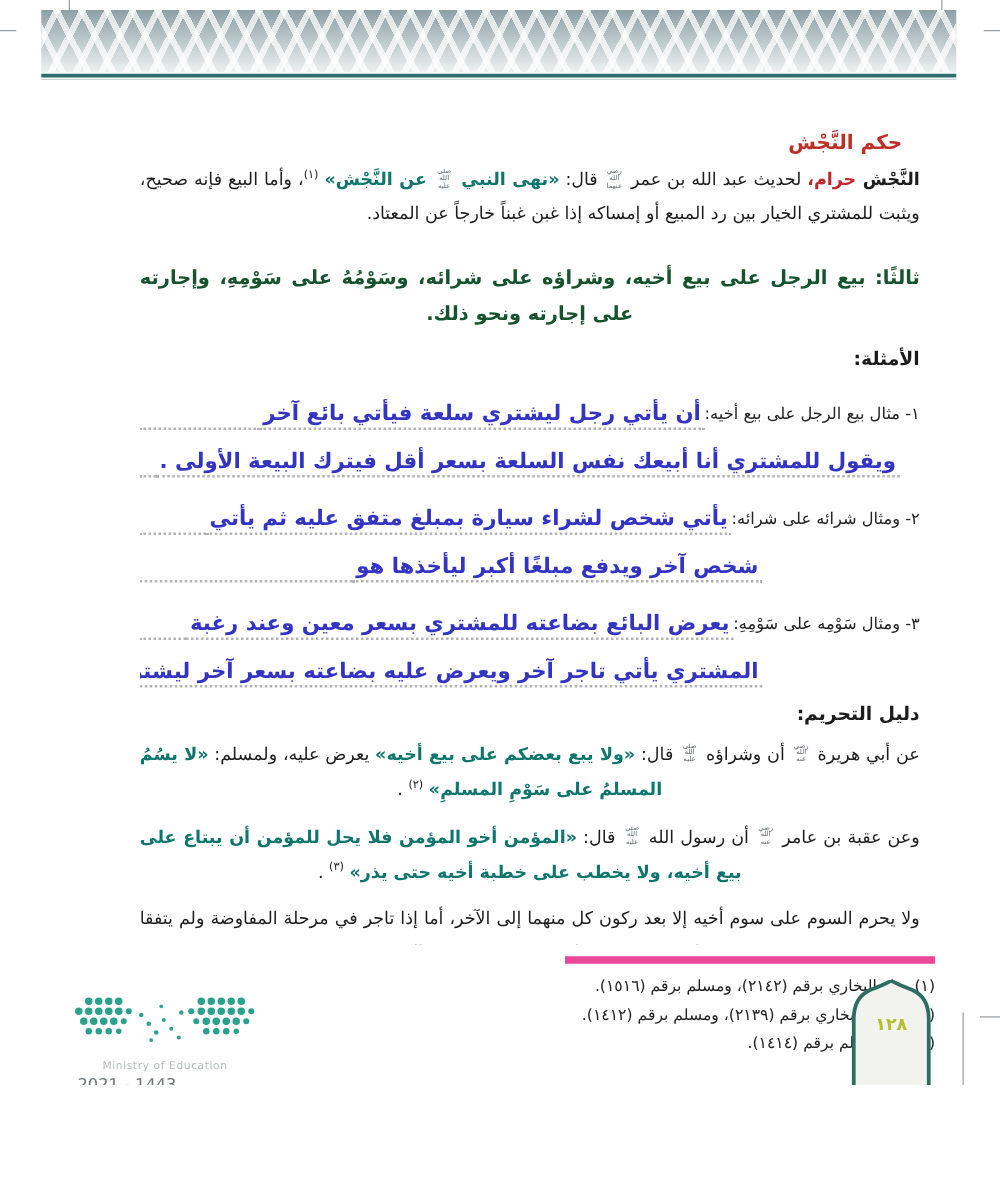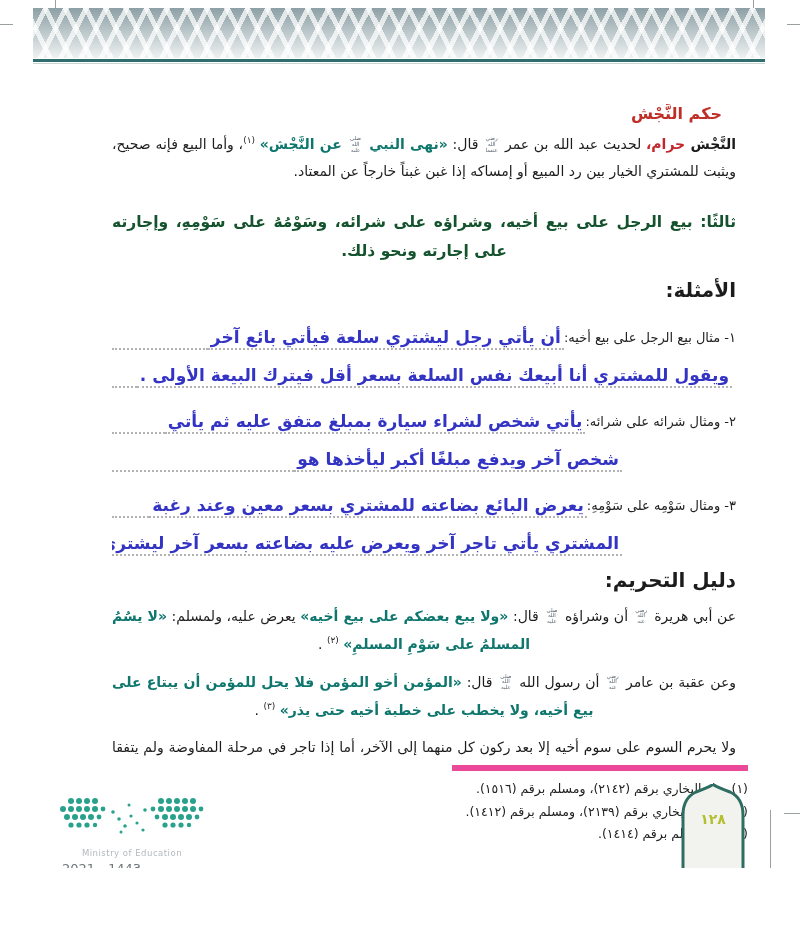--- a/index.html
+++ b/index.html
@@ -29,31 +29,31 @@
   .title{margin:0 14px 8px 0;font-size:16px;font-weight:bold;color:#bf2f28;}
   .body{margin:0 0 10px;font-size:14px;line-height:1.9;text-align:justify;}
   .b{font-weight:bold;}
   .red{color:#c1272d;}
   .blue{color:#0f766e;}
   .fnref{font-size:9px;vertical-align:super;line-height:0;}
   .hon{display:inline-block;width:15px;font-size:5.5px;line-height:1.05;color:#5a6670;
        text-align:center;vertical-align:-3px;margin:0 1px;overflow:hidden;max-height:16px;}
   .third{margin:24px 0 12px;font-size:15.5px;font-weight:bold;color:#14532d;
          line-height:1.85;text-align:justify;text-align-last:center;}
-  .subhead{margin:8px 0 10px;font-size:20px;font-weight:bold;color:#1c1c1c;}
+  .subhead{margin:8px 0 10px;font-size:15px;font-weight:bold;color:#1c1c1c;}
   .subhead.evidence{margin-top:12px;}
 
   
   .example{margin:0 0 8px;}
   .ex-line{display:flex;align-items:flex-end;height:38px;}
   .ex-label{font-size:13px;color:#222;white-space:nowrap;padding-bottom:5px;}
   .ex-answer{font-size:17px;font-weight:bold;color:#3434c4;white-space:nowrap;
              border-bottom:2px dotted #b3b3b3;padding:0 3px 1px;}
   .ex-fill{flex:1;border-bottom:2px dotted #b3b3b3;height:0;}
-  .ex-line.cont .ex-answer{margin-right:4px;}
+  .ex-line.cont .ex-answer{margin-right:16px;}
   .ex-line.indent{padding-right:110px;}
 
   .hadith{margin:0 0 10px;line-height:2.0;text-align:justify;text-align-last:center;}
   .closing{margin-top:10px;line-height:1.95;text-align:justify;text-align-last:center;}
 
   
   .footnotes{position:absolute;top:765px;right:52px;width:296px;border-top:6px solid #ec4899;
              padding-top:7px;font-size:12.5px;color:#222;text-align:right;line-height:1.8;}
 
   

